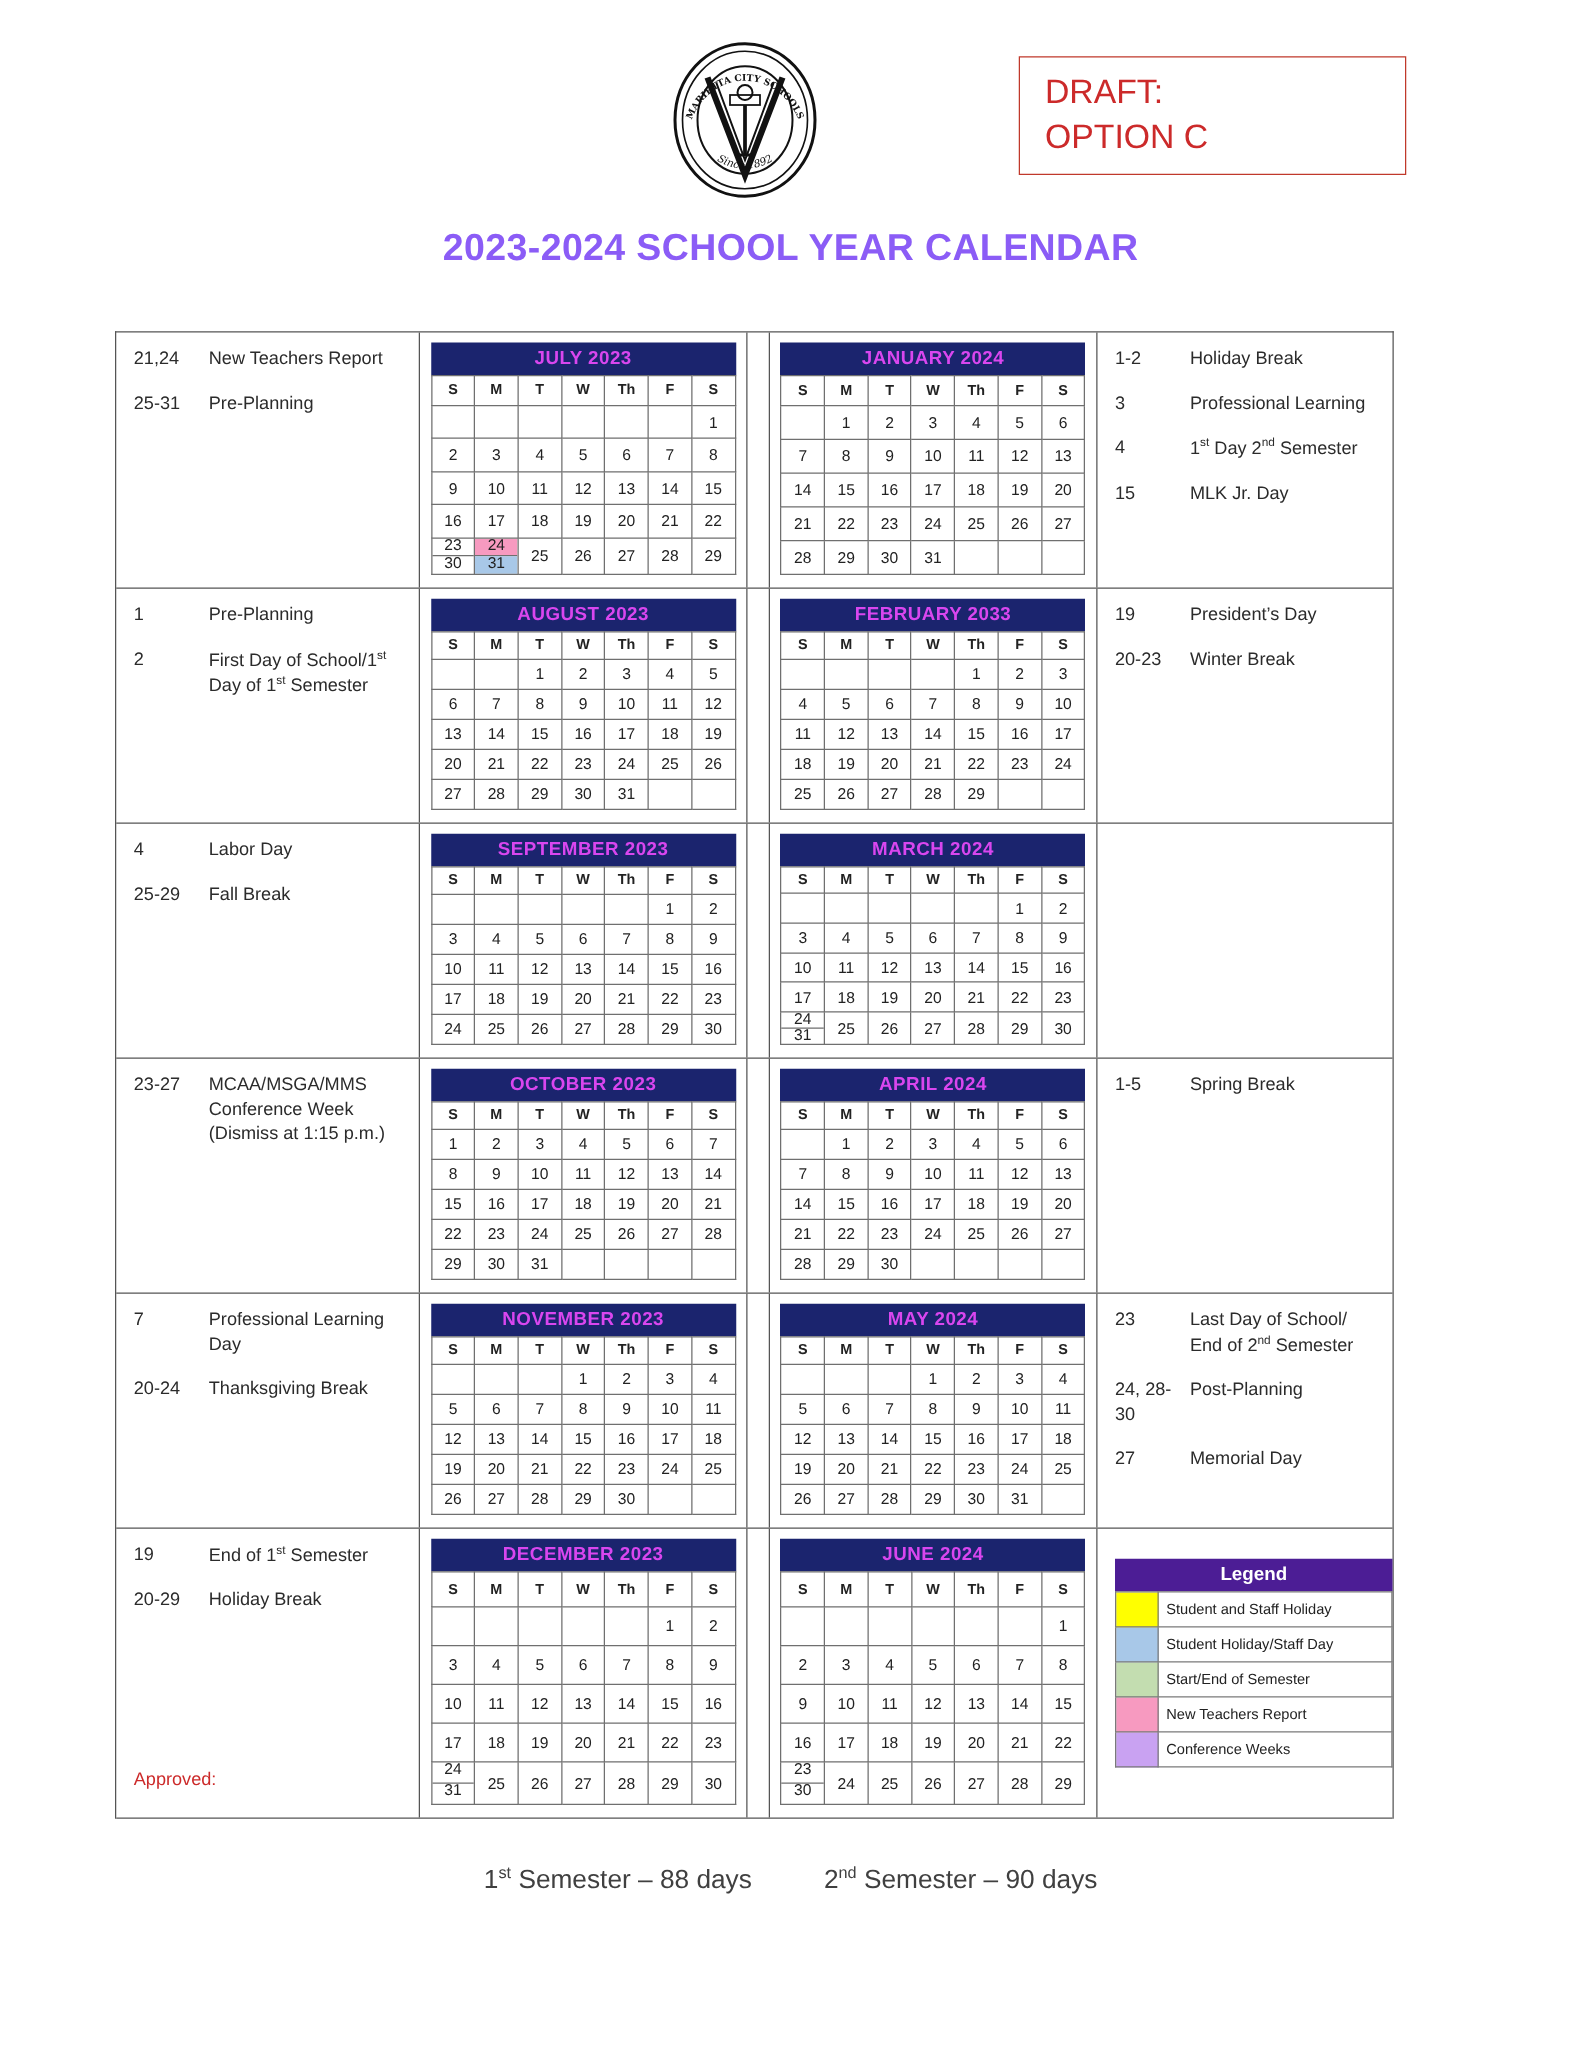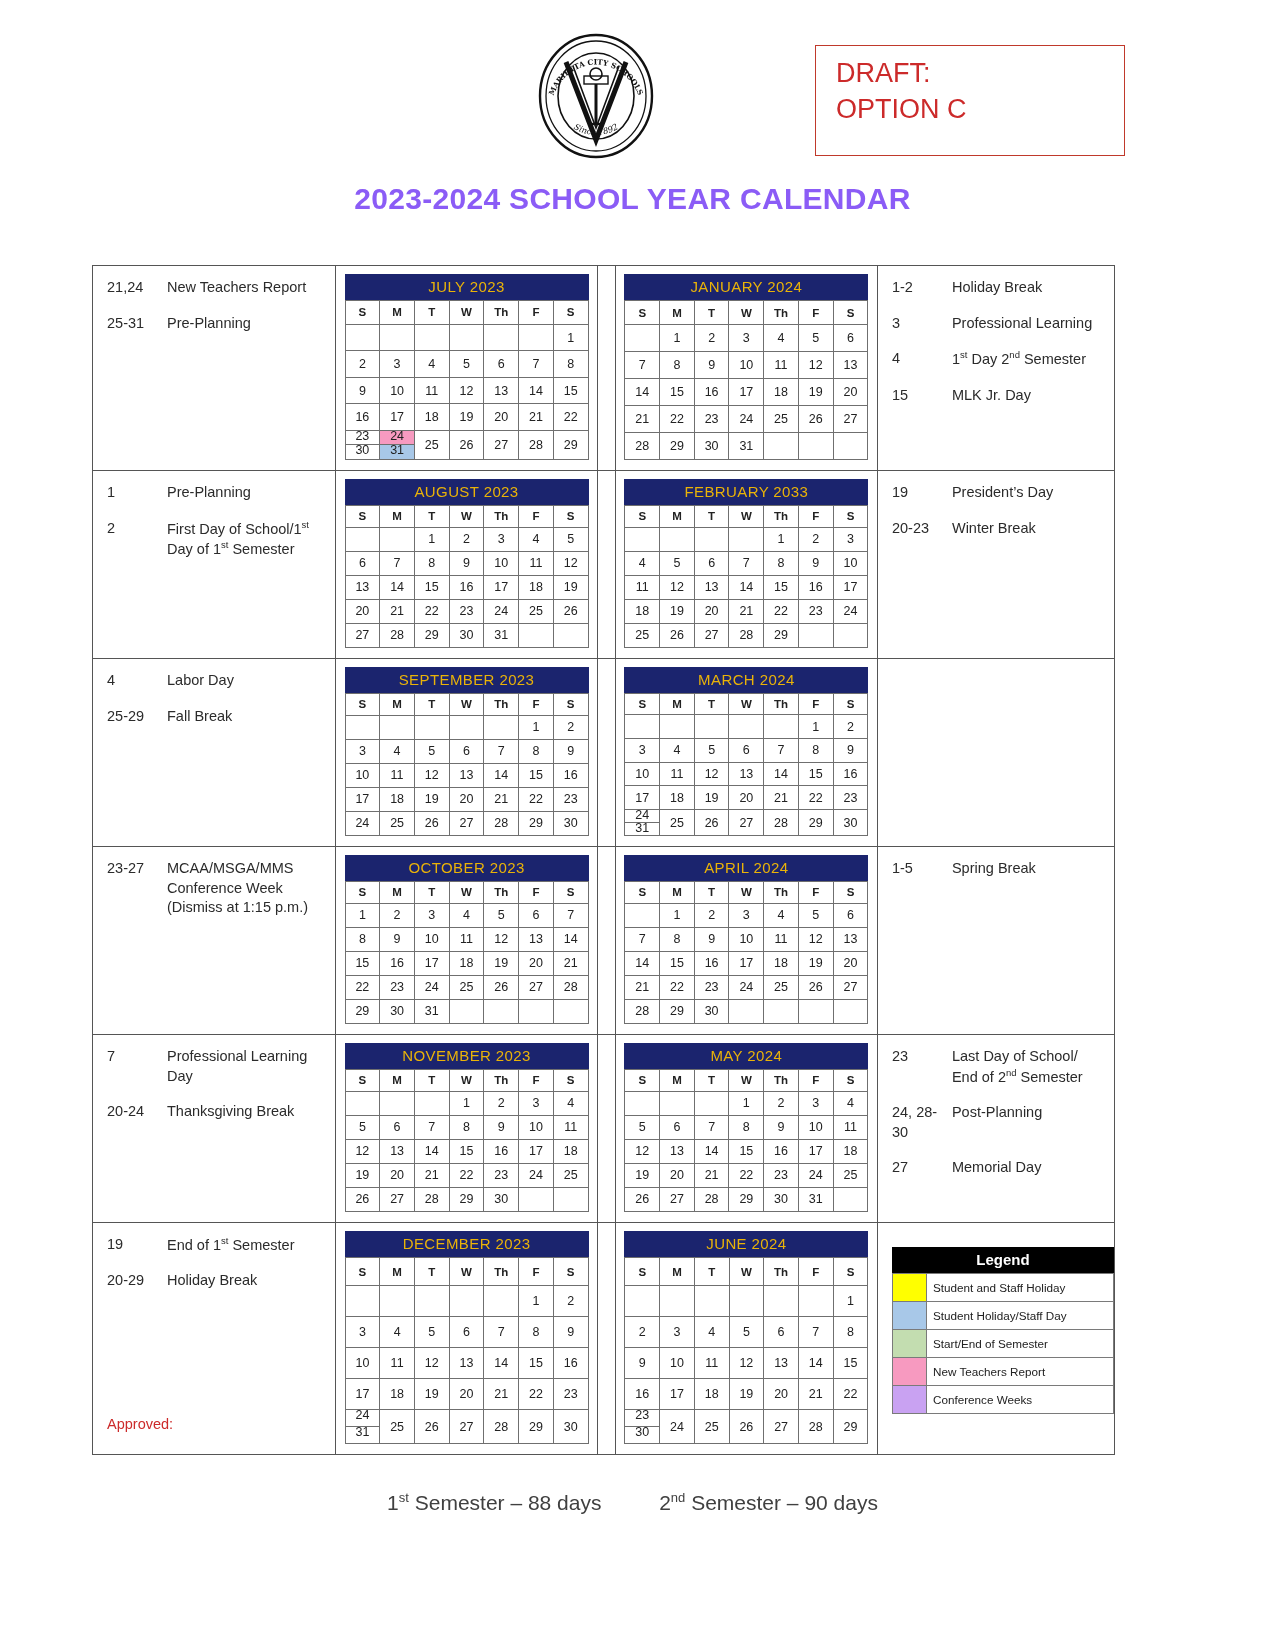--- a/index.html
+++ b/index.html
@@ -9,21 +9,21 @@
     background:#ffffff;
     font-family:"Liberation Sans", sans-serif;
     color:#222;
     position:relative;
   }
   
   .header { position:relative; height:235px; }
   .logo-wrap { position:absolute; left:532px; top:32px; width:128px; height:128px; }
   .seal { width:128px; height:128px; }
   .draft-box {
-    position:absolute; left:815px; top:45px; width:310px; height:111px;
+    position:absolute; left:815px; top:45px; width:310px; height:95px;
     border:1.6px solid #c0392b; color:#cc2a2a;
     font-size:27px; line-height:1.33; padding:10px 0 0 20px;
     font-family:"Liberation Sans", sans-serif; font-weight:400;
   }
   .main-title {
     position:absolute; top:182px; left:0; width:100%;
     text-align:center; color:#8b5cf6; font-size:30px; font-weight:bold;
     letter-spacing:.3px;
   }
   
@@ -43,21 +43,21 @@
 
   
   .note-row { display:flex; margin-bottom:16px; font-size:14.5px; line-height:1.35; }
   .note-date { width:60px; flex:0 0 60px; color:#2b2b2b; }
   .note-text { flex:1; color:#2b2b2b; }
   .note-text sup { font-size:9.5px; vertical-align:super; }
 
   
   table.cal { border-collapse:collapse; width:244px; }
   table.cal caption {
-    background:#1b246e; color:#eab308; font-weight:normal; font-size:15px;
+    background:#1b246e; color:#d946ef; font-weight:bold; font-size:15px;
     padding:4px 0 5px; letter-spacing:.4px;
   }
   table.cal th {
     border:1px solid #6f6f6f; width:34.8px; height:19px;
     font-size:11.5px; font-weight:bold; text-align:center; background:#fff;
   }
   table.cal td {
     border:1px solid #6f6f6f; width:34.8px; height:21px;
     font-size:12.5px; text-align:center; background:#fff; color:#222;
     padding:0;
@@ -73,21 +73,21 @@
   td.split { padding:0; height:21px; }
   td.split .sp { display:block; height:50%; line-height:10.5px; font-size:12.5px; }
   td.split .sp.top { border-bottom:1px solid #6f6f6f; }
   td.split .sp.b { background:#a8c8e8; }
   td.split .sp.p { background:#f79ac0; }
   td.tallspan { height:42px; vertical-align:middle; }
 
   
   .legend { width:222px; margin:14px 0 0 4px; border-collapse:collapse; }
   .legend caption {
-    background:#000000; color:#fff; font-weight:bold; font-size:15px; padding:4px 0 5px;
+    background:#4c1d95; color:#fff; font-weight:bold; font-size:15px; padding:4px 0 5px;
   }
   .legend td { border:1px solid #7a7a7a; font-size:11.7px; height:28px; padding:0 0 0 6px; }
   .legend td.sw { width:34px; padding:0; }
   .legend-wrap { width:241px; border-left:1.3px solid #555; padding:10px 0 0 10px; }
 
   .approved {
     position:absolute; left:14px; bottom:22px;
     color:#cc2a2a; font-size:14.5px;
   }
   .footer {

